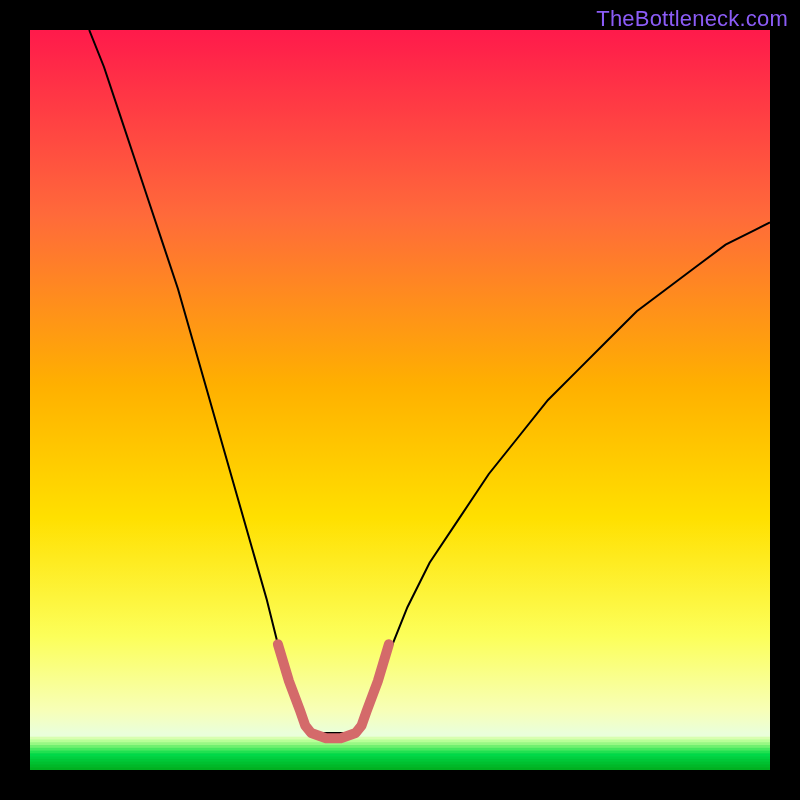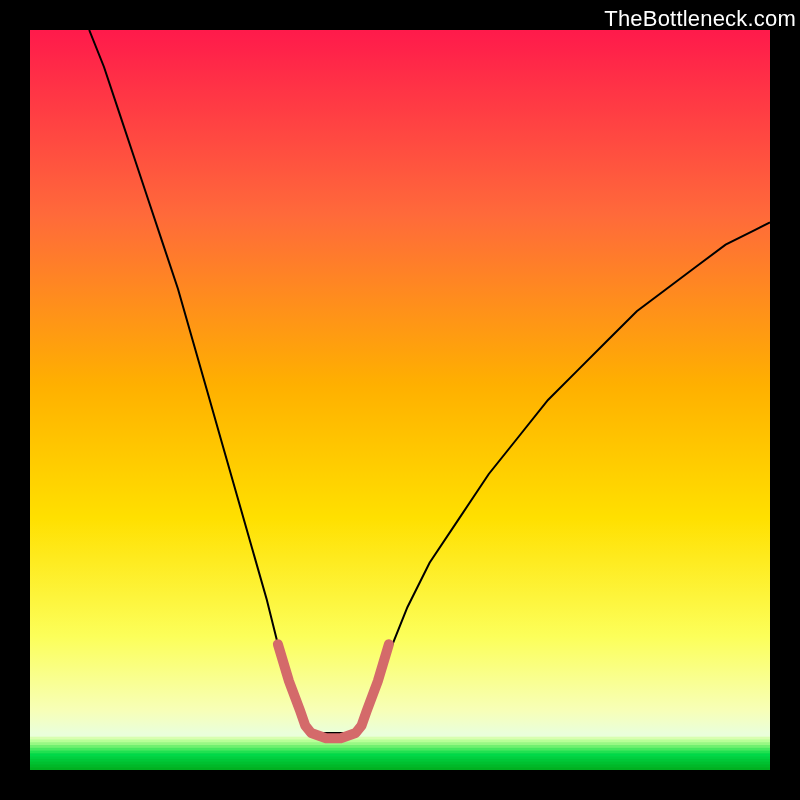--- a/index.html
+++ b/index.html
@@ -23,22 +23,22 @@
     position: absolute;
     left: 30px;
     top: 30px;
     width: 740px;
     height: 740px;
     
   }
   .watermark {
     position: absolute;
     top: 6px;
-    right: 4px;
-    color: #ffffff;
+    right: 12px;
+    color: #8b5cf6;
     font-size: 22px;
     font-weight: 500;
     letter-spacing: 0.2px;
     user-select: none;
     pointer-events: none;
   }
   svg {
     display: block;
   }
 </style>

